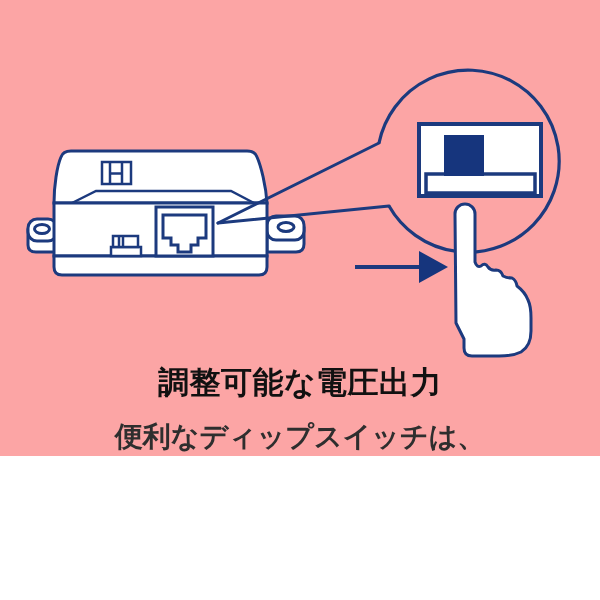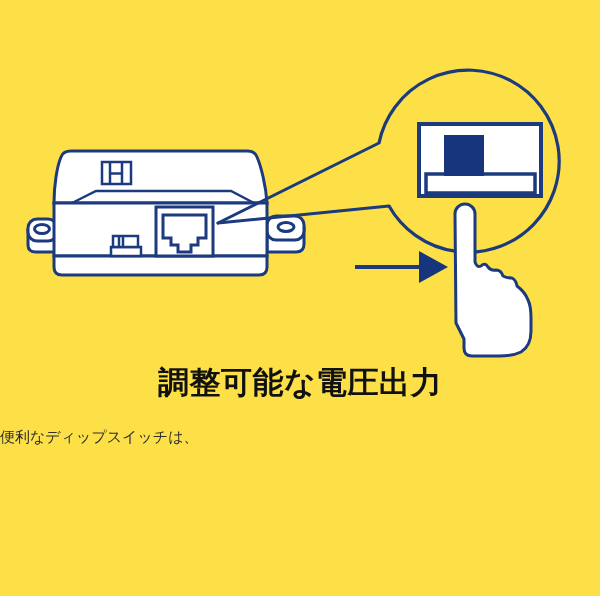--- a/index.html
+++ b/index.html
@@ -1,30 +1,30 @@
 <!DOCTYPE html>
 <html><head>
 <meta charset="utf-8">
 <style>
   html,body{margin:0;padding:0;background:#fff;}
   #stage{
-    position:relative;width:600px;height:596px;background:#fde047;
+    position:relative;width:600px;height:456px;background:#fca5a5;
     overflow:hidden;font-family:"Liberation Sans",sans-serif;
   }
   #art{position:absolute;left:0;top:0;}
   .navy-line{stroke:#1c3a7e;fill:#ffffff;}
   .navy-line-nofill{stroke:#1c3a7e;fill:none;}
   .navy-solid{fill:#16357d;stroke:none;}
   #title{
     position:absolute;left:0;top:362px;width:600px;text-align:center;
     font-size:31px;font-weight:700;color:#111111;letter-spacing:0.5px;
   }
   #body-text{
-    position:absolute;left:0;top:422px;width:600px;text-align:left;
-    font-size:15px;line-height:29px;color:#2e2e2e;
+    position:absolute;left:0;top:422px;width:600px;text-align:center;
+    font-size:28px;line-height:29px;color:#2e2e2e;font-weight:bold;
   }
 </style>
 </head>
 <body>
 
 <div id="stage">
 
   <svg id="art" width="600" height="600" viewBox="0 0 600 600">
 
     <g>

